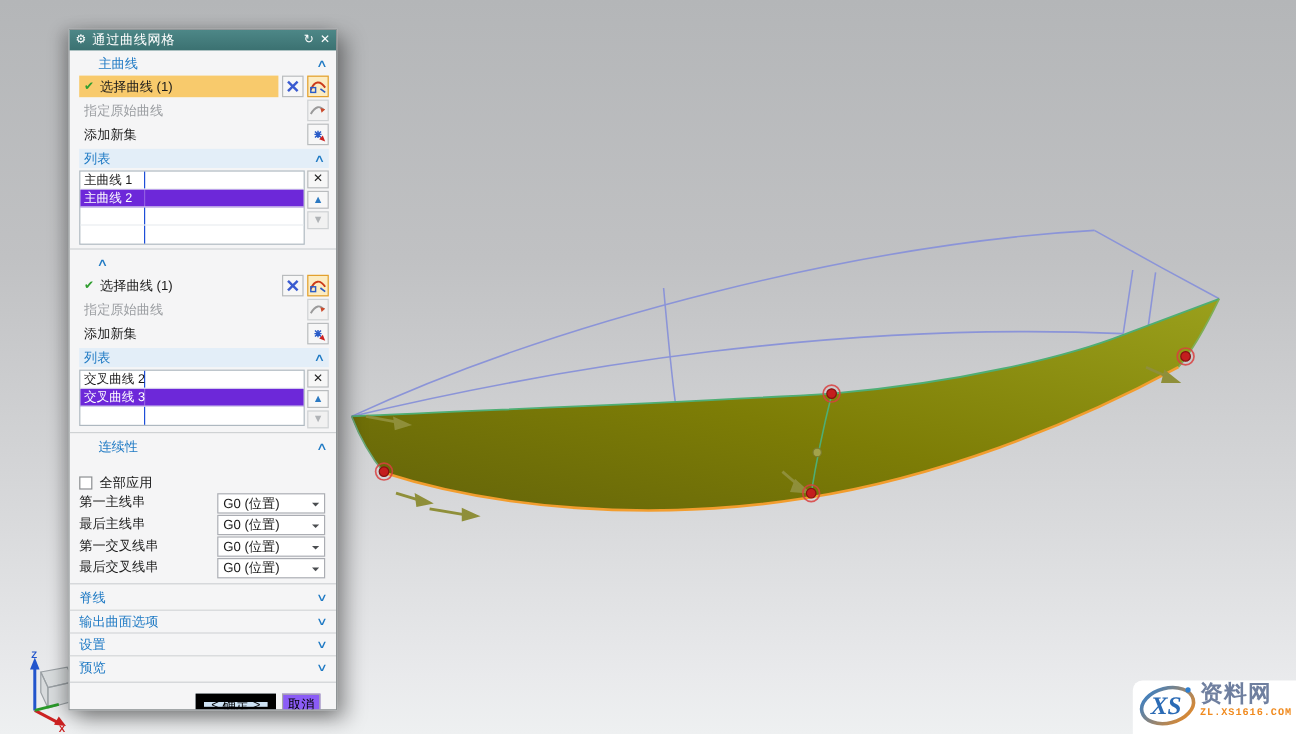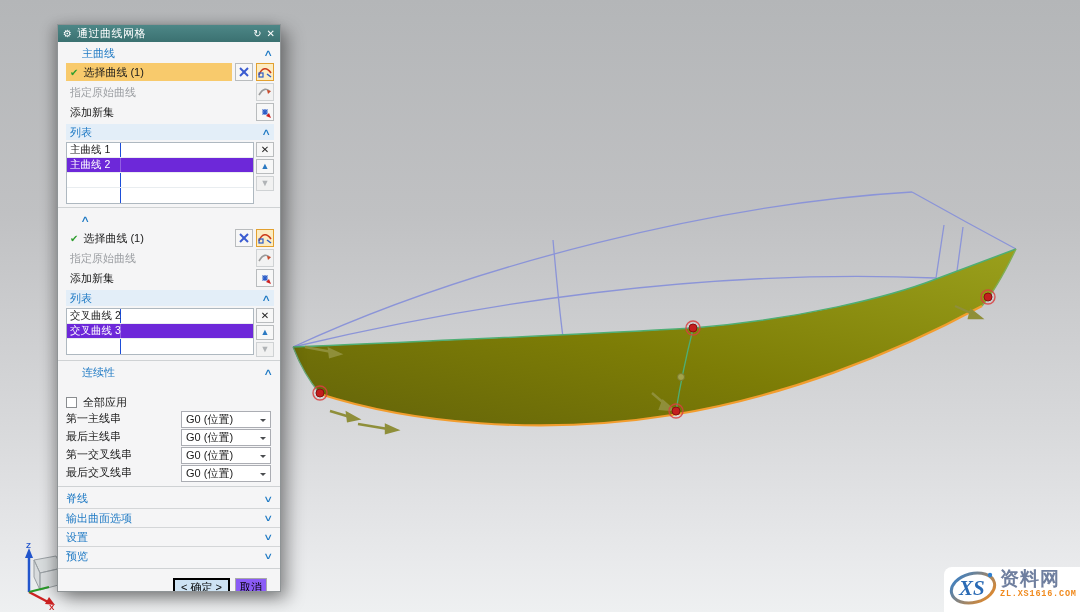--- a/index.html
+++ b/index.html
@@ -77,21 +77,21 @@
   .dd .arr::after { content:""; border:3.5px solid transparent; border-top-color:#4a4d50;
                     margin-top:4px; }
 
   .colsec { height:19px; display:flex; align-items:center; padding:0 8px;
             border-top:1px solid #d4d6d8; }
   .colsec .lbl { flex:1; color:#1f7ac4; }
 
   .btns { display:flex; justify-content:flex-end; gap:5px; padding:7px 13px 0 0; }
   .btn { height:18px; font-size:11px; display:flex; align-items:center; padding:0 6px;
          font-family:inherit; }
-  .btn.ok { background:#cde2f3; border:2px solid #000000; }
+  .btn.ok { background:#cde2f3; border:7px solid #000000; }
   .btn.cancel { background:#8b5cf6; border:1px solid #a9a9a9; padding:0 4px; }
 
   
   .mi { display:block; }
 
   
   .wm { position:absolute; right:0; bottom:0; width:136px; height:45px; background:#fff;
         border-radius:8px 0 0 0; display:flex; align-items:flex-start; padding:2px 4px 2px 5px; gap:3px; }
   .wm .emblem { position:relative; width:48px; height:38px; flex:0 0 auto; }
   .wm .emblem .xs { position:absolute; left:10px; top:7px; font-size:21px; font-weight:bold;

